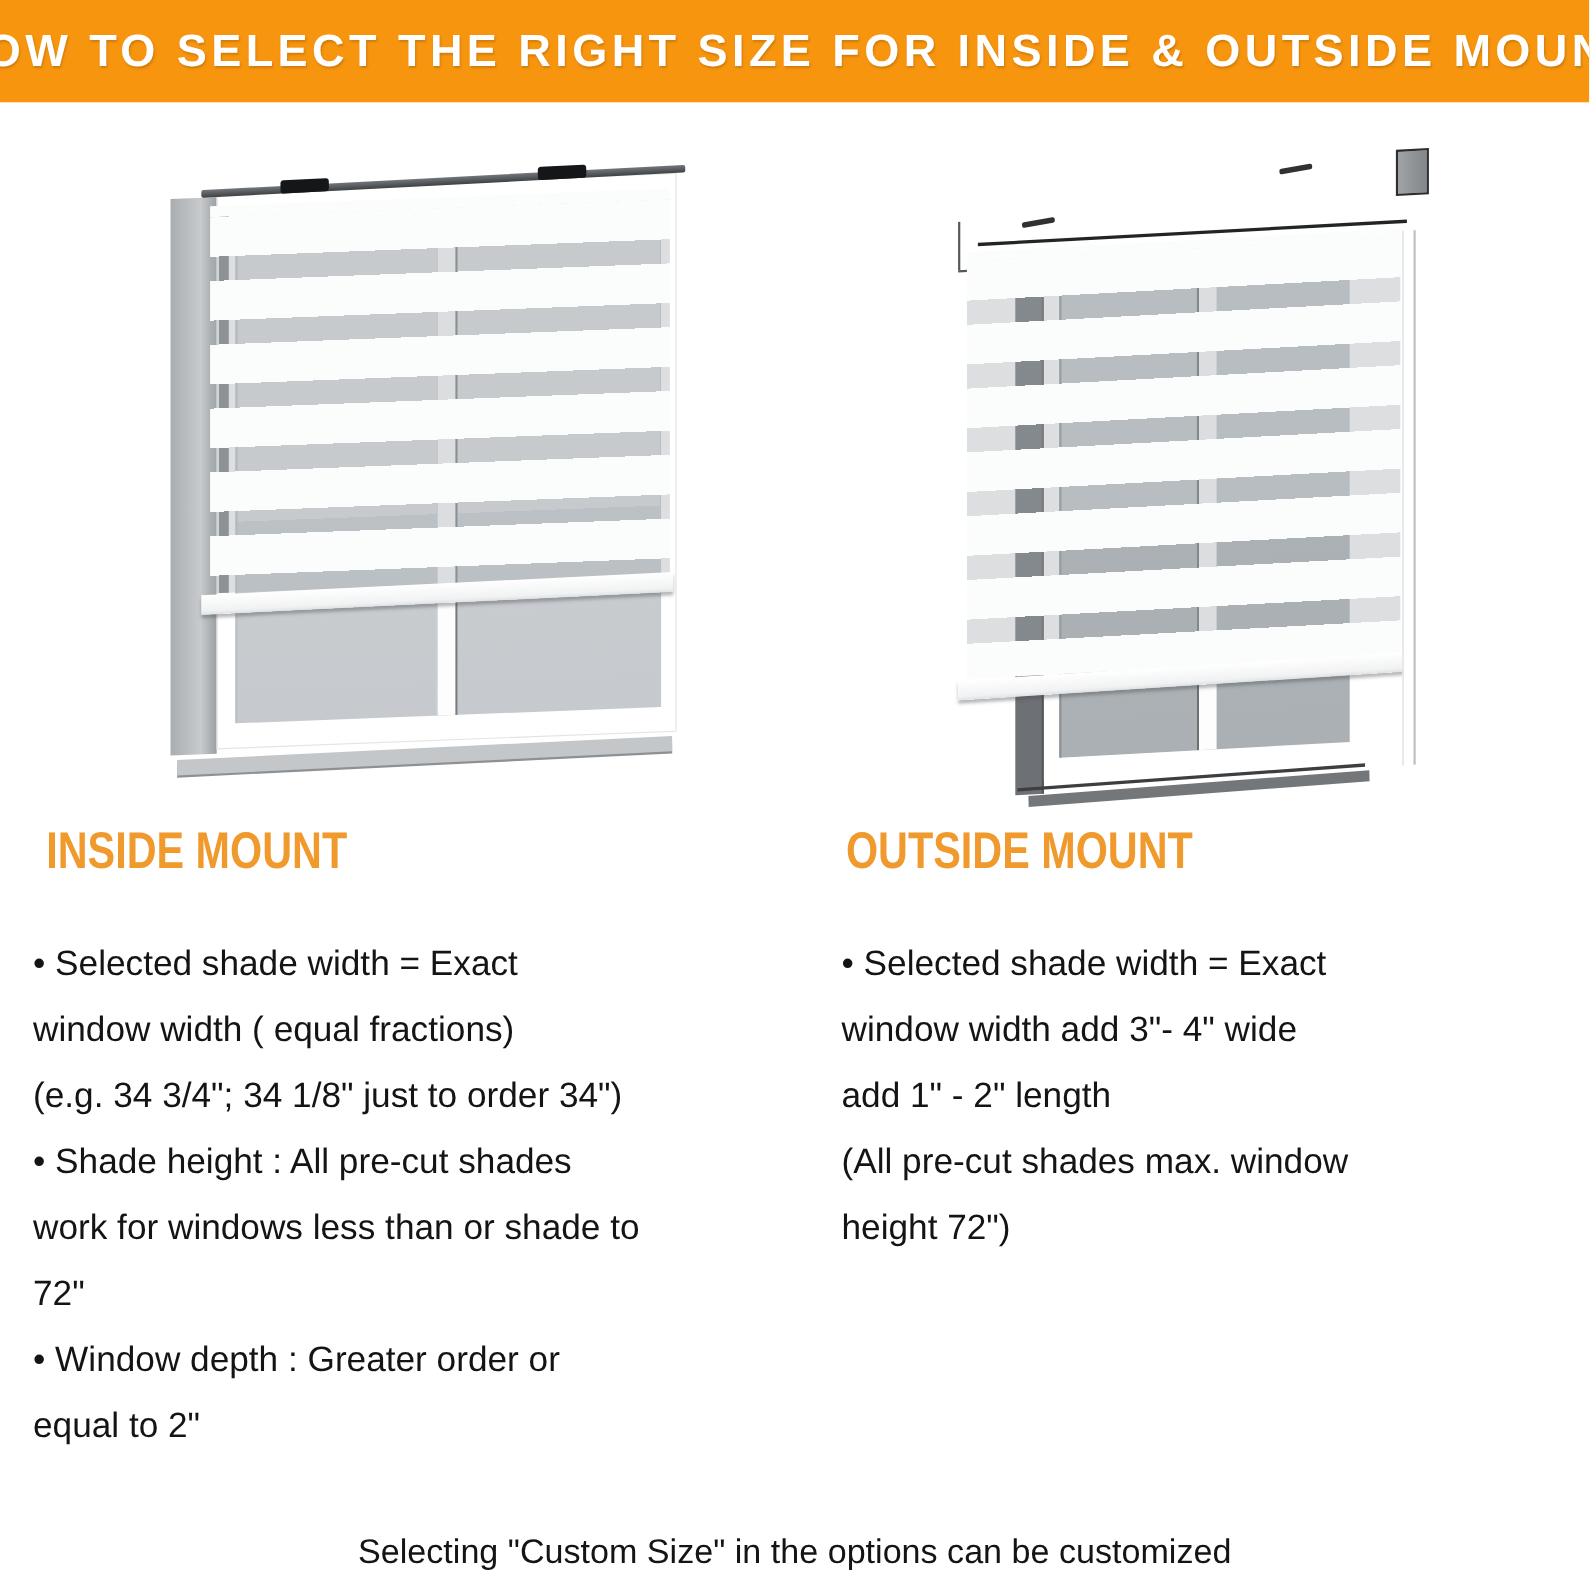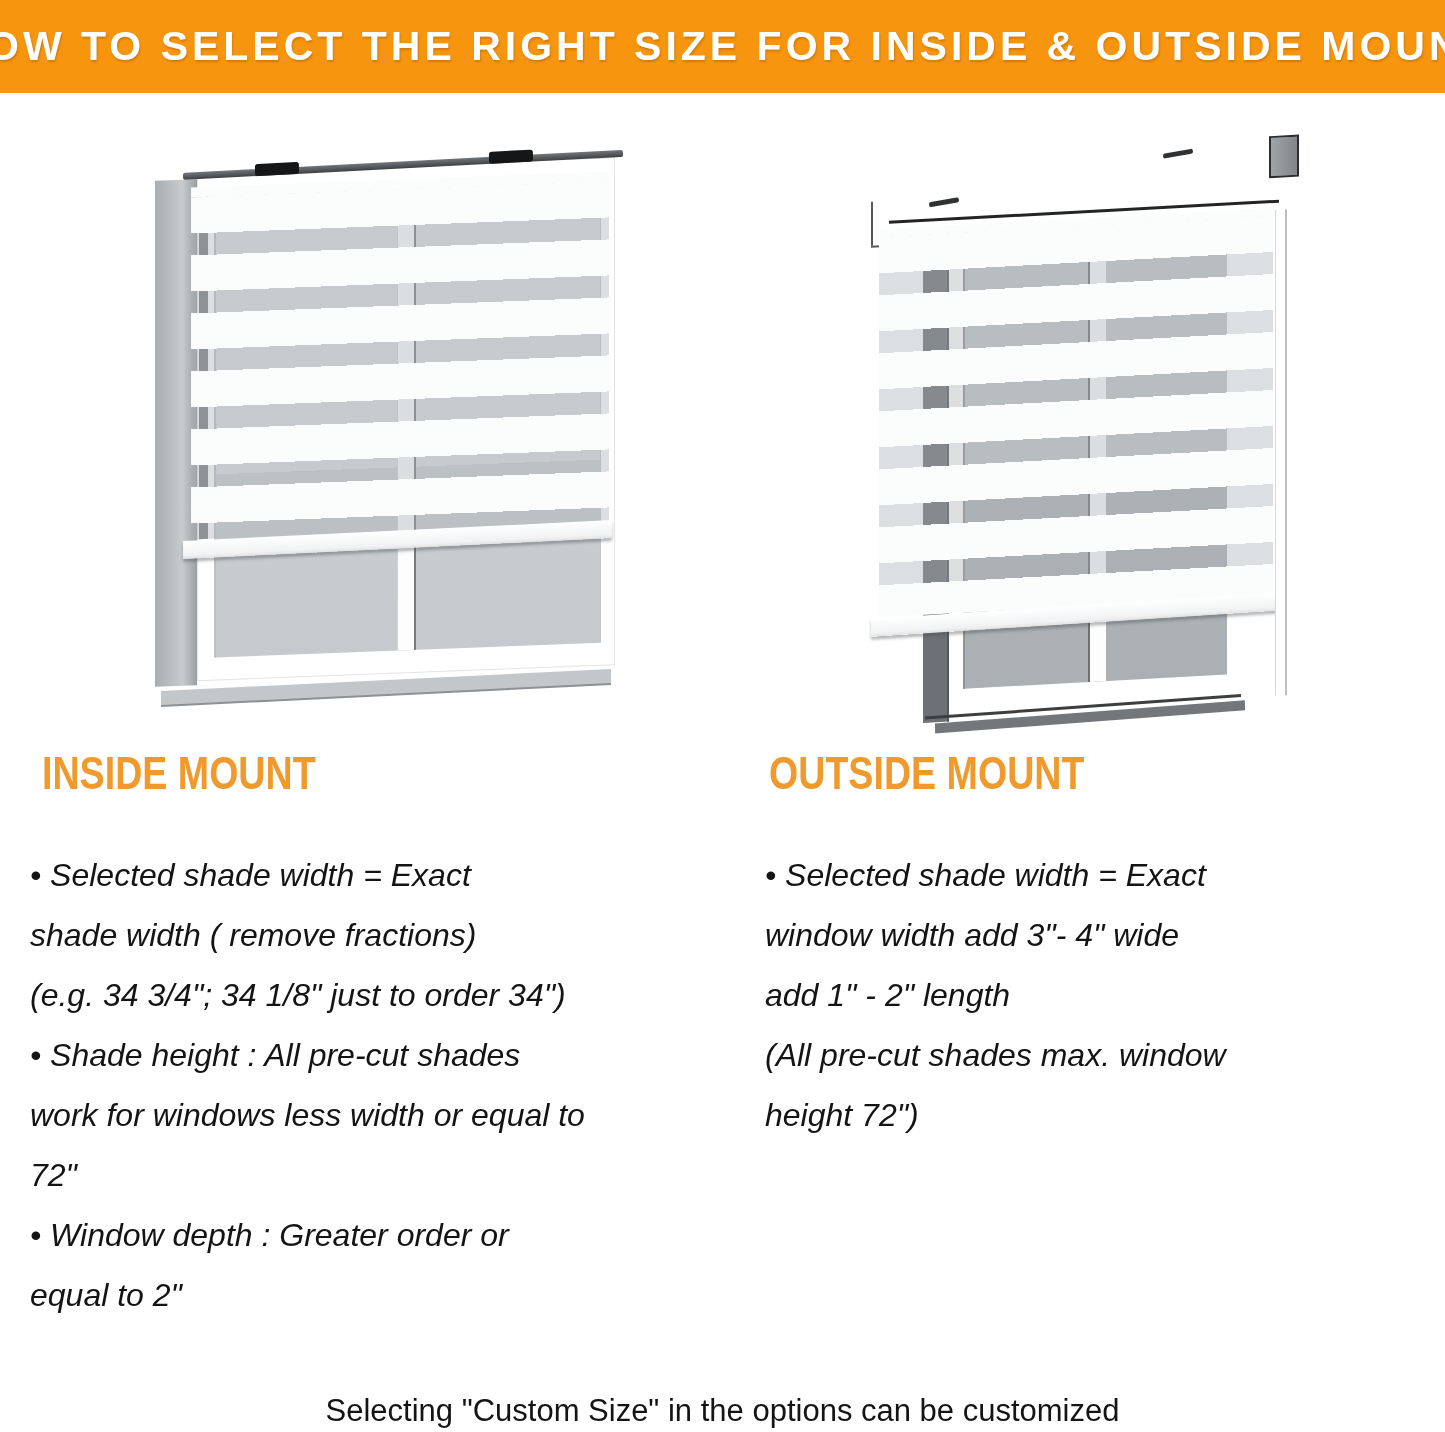--- a/index.html
+++ b/index.html
@@ -90,21 +90,21 @@
   .headings .hcol{width:722px;}
   .headings h2{
     color:var(--accent);font-size:47px;font-weight:bold;white-space:nowrap;
     transform:scaleX(0.80);transform-origin:left center;
   }
   .hcol.left h2{margin-left:42px;}
   .hcol.right h2{margin-left:47px;}
 
   
   .notes{position:absolute;top:845px;left:0;width:100%;display:flex;}
-  .notes .ncol{width:722px;font-style:italic;}
+  .notes .ncol{width:722px;}
   .ncol.left{padding-left:30px;}
   .ncol.right{padding-left:43px;}
   .line{font-size:32px;line-height:60px;white-space:nowrap;color:var(--text);}
 
   
   .footer{position:absolute;bottom:2px;left:0;width:100%;text-align:center;}
   .footer p{font-size:31px;line-height:38px;color:var(--text);}
 </style>
 </head>
 <body>
@@ -170,24 +170,24 @@
       <h2>INSIDE MOUNT</h2>
     </div>
     <div class="hcol right">
       <h2>OUTSIDE MOUNT</h2>
     </div>
   </div>
 
   <div class="notes">
     <div class="ncol left">
       <div class="line">• Selected shade width = Exact</div>
-      <div class="line">shade width ( remove fractions)</div>
+      <div class="line">window width ( equal fractions)</div>
       <div class="line">(e.g. 34 3/4"; 34 1/8" just to order 34")</div>
       <div class="line">• Shade height : All pre-cut shades</div>
-      <div class="line">work for windows less width or equal to</div>
+      <div class="line">work for windows less than or shade to</div>
       <div class="line">72"</div>
       <div class="line">• Window depth : Greater order or</div>
       <div class="line">equal to 2"</div>
     </div>
     <div class="ncol right">
       <div class="line">• Selected shade width = Exact</div>
       <div class="line">window width add 3"- 4" wide</div>
       <div class="line">add 1" - 2" length</div>
       <div class="line">(All pre-cut shades max. window</div>
       <div class="line">height 72")</div>

